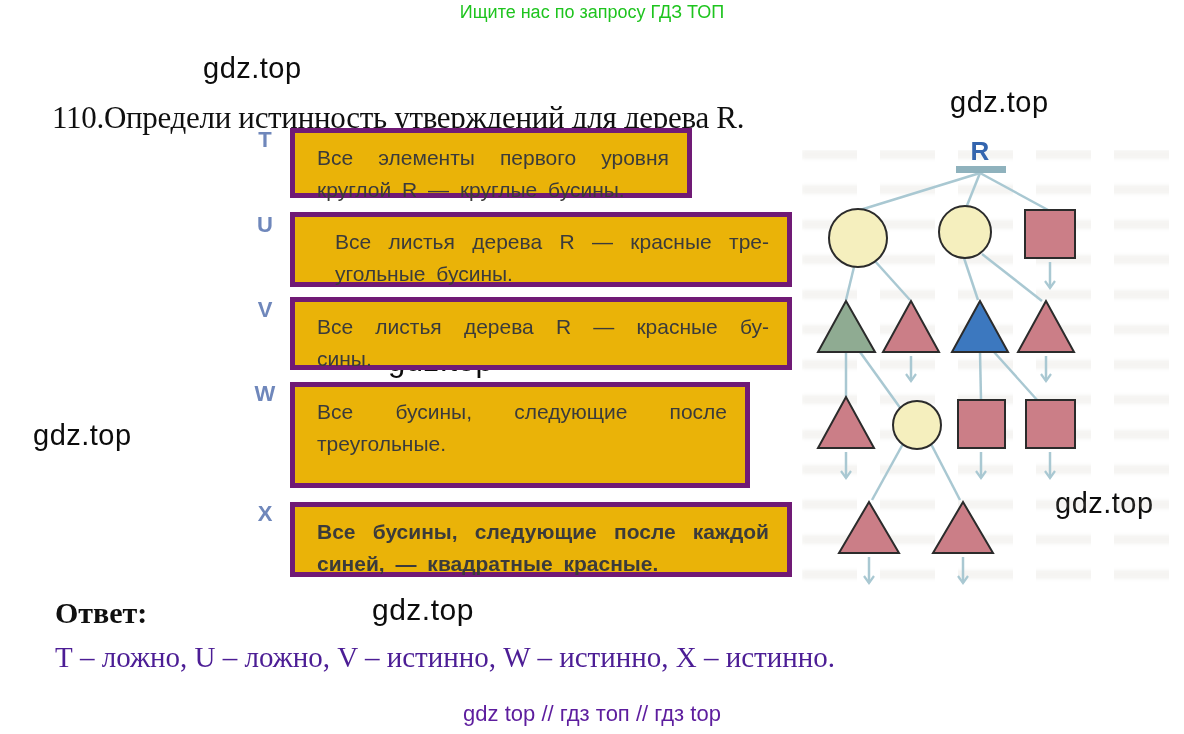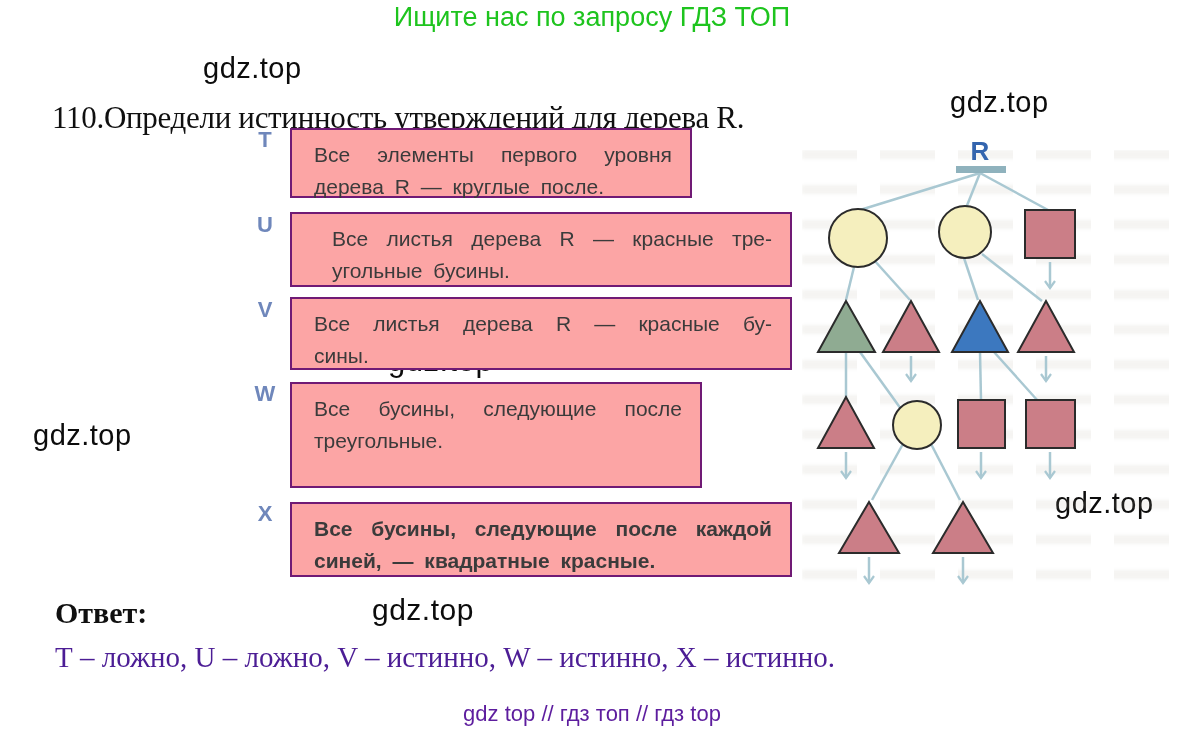--- a/index.html
+++ b/index.html
@@ -1,40 +1,40 @@
 <!DOCTYPE html>
 <html><head>
 <meta charset="utf-8">
 <style>
   html,body{margin:0;padding:0;}
   body{width:1184px;height:734px;position:relative;background:#ffffff;overflow:hidden;
        font-family:"Liberation Sans",sans-serif;}
   .abs{position:absolute;}
 
   
-  .promo{top:2px;left:0;width:100%;text-align:center;font-size:27px;color:#1ec41e;font-weight:500;}
+  .promo{top:2px;left:0;width:100%;text-align:center;font-size:18px;color:#1ec41e;font-weight:500;}
   .footer{top:701px;left:0;width:100%;text-align:center;font-size:22px;color:#5d1d9e;font-weight:500;}
 
   
   .wm{font-size:29px;color:#0c0c0c;font-weight:500;letter-spacing:0.5px;}
 
   
   .title{left:52px;top:72px;font-family:"Liberation Serif",serif;font-size:31px;color:#101010;
          letter-spacing:-0.3px;margin-top:28px;}
   .answer-h{left:55px;top:596px;font-family:"Liberation Serif",serif;font-size:30px;font-weight:bold;color:#101010;}
   .answer-t{left:55px;top:641px;font-family:"Liberation Serif",serif;font-size:29px;color:#4c1d95;}
 
   
-  .stmt{left:290px;border:2px solid #701a75;background:#fca5a5;box-sizing:border-box;
+  .stmt{left:290px;border:5px solid #701a75;background:#eab308;box-sizing:border-box;
         padding:9px 18px 0 22px;font-size:21px;line-height:32px;color:#3b3b3b;word-spacing:5px;}
   .stmt .just{text-align:justify;text-align-last:justify;}
   #box-t{top:128px;width:402px;height:70px;}
   #box-u{top:212px;width:502px;height:75px;padding-left:40px;}
   #box-v{top:297px;width:502px;height:73px;}
-  #box-w{top:382px;width:412px;height:106px;}
+  #box-w{top:382px;width:460px;height:106px;}
   #box-x{top:502px;width:502px;height:75px;font-weight:bold;}
   .stmt-label{width:26px;text-align:center;font-size:22px;font-weight:bold;color:#6f87bb;}
   #lab-t{left:252px;top:127px;}
   #lab-u{left:252px;top:212px;}
   #lab-v{left:252px;top:297px;}
   #lab-w{left:252px;top:381px;}
   #lab-x{left:252px;top:501px;}
 
   
   #tree{left:780px;top:120px;}
@@ -69,21 +69,21 @@
 <div class="abs noise"></div>
 
 <div class="abs stmt-label" id="lab-t">T</div>
 <div class="abs stmt-label" id="lab-u">U</div>
 <div class="abs stmt-label" id="lab-v">V</div>
 <div class="abs stmt-label" id="lab-w">W</div>
 <div class="abs stmt-label" id="lab-x">X</div>
 
 <div class="abs stmt" id="box-t">
   <div class="just">Все элементы первого уровня</div>
-  <div>дерева R — круглые после.</div>
+  <div>круглой R — круглые бусины.</div>
 </div>
 <div class="abs stmt" id="box-u">
   <div class="just">Все листья дерева R — красные тре-</div>
   <div>угольные бусины.</div>
 </div>
 <div class="abs stmt" id="box-v">
   <div class="just">Все листья дерева R — красные бу-</div>
   <div>сины.</div>
 </div>
 <div class="abs stmt" id="box-w">

